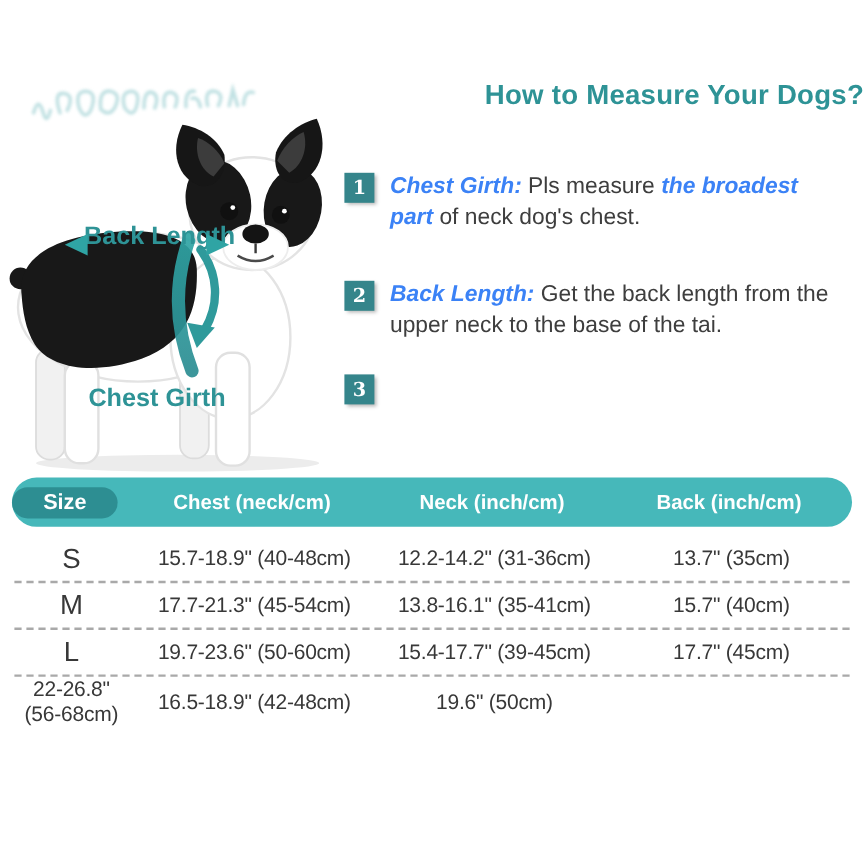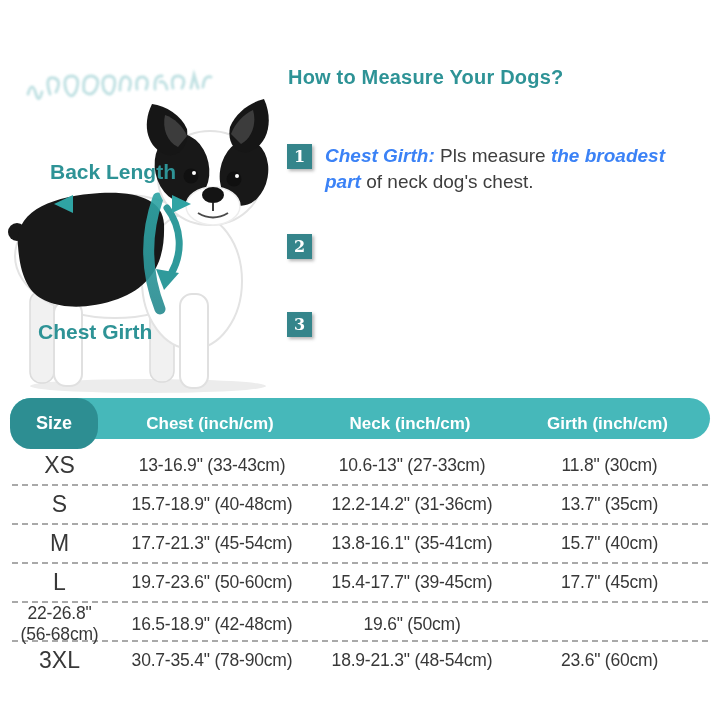--- a/index.html
+++ b/index.html
@@ -10,30 +10,30 @@
     color:#3e3e3e;
   }
   
   .watermark{
     position:absolute;left:22px;top:64px;width:220px;height:48px;
     opacity:.55;filter:blur(1.2px);
   }
   
   .page-title{
     position:absolute;left:288px;top:66px;width:432px;
-    text-align:left;font-size:20px;font-weight:bold;color:#2e9396;
+    text-align:right;font-size:23px;font-weight:bold;color:#2e9396;
     letter-spacing:.2px;
   }
   
   .dog-wrap{position:absolute;left:0;top:96px;width:292px;height:300px;}
   .diagram-label{
     position:absolute;font-weight:bold;color:#2e9396;font-size:21px;
   }
-  .back-length-label{left:50px;top:160px;width:146px;text-align:left;}
-  .chest-girth-label{left:38px;top:320px;width:150px;text-align:left;}
+  .back-length-label{left:50px;top:185px;width:146px;text-align:right;}
+  .chest-girth-label{left:38px;top:320px;width:150px;text-align:right;}
   .back-arrow{position:absolute;left:50px;top:193px;width:145px;height:22px;}
   
   .instr{
     position:absolute;left:287px;width:424px;display:flex;gap:13px;
     font-size:19px;line-height:1.36;align-items:flex-start;
   }
   .instr .txt{width:378px;}
   #instr1{top:143px;}
   #instr2{top:233px;}
   #instr3{top:311px;}
@@ -47,21 +47,21 @@
   .hl{color:#3b82f6;font-weight:bold;font-style:italic;}
   .l2{display:block;margin-top:7px;white-space:pre-wrap;}
   
   .size-table{position:absolute;left:0;top:398px;width:720px;}
   .tbl-grid{display:grid;grid-template-columns:95px 210px 190px 205px;align-items:center;}
   .tbl-head{
     margin:0 10px;height:41px;background:#46b8ba;border-radius:21px;
     color:#fff;font-weight:bold;
   }
   .size-pill{
-    width:88px;height:51px;border-radius:21px;background:#2d8e92;
+    width:88px;height:26px;border-radius:21px;background:#2d8e92;
     display:grid;place-items:center;font-size:18px;
   }
   .col-h{text-align:center;font-size:17px;}
   .tbl-body{margin:8px 12px 0 12px;}
   .tbl-row{height:37px;border-bottom:2px dashed #a9a9a9;text-align:center;color:#383838;}
   .tbl-row:last-child{border-bottom:none;}
   .cell-size{font-size:23px;}
   .cell-val{font-size:17.5px;letter-spacing:-0.2px;}
 </style>
 </head>
@@ -145,40 +145,35 @@
 </div>
 <div class="diagram-label chest-girth-label">Chest Girth</div>
 
 <div class="instr" id="instr1">
   <div class="num-badge">1</div>
   <div class="txt"><span class="hl">Chest Girth:</span><span> Pls measure </span><span class="hl">the broadest part</span><span> of neck dog's chest.</span></div>
 </div>
 
 <div class="instr" id="instr2">
   <div class="num-badge">2</div>
+  <div class="txt"><span class="hl">Back Length:</span><span> Get the back length from the upper neck to the base of the tai.</span></div>
 </div>
 
 <div class="instr" id="instr3">
   <div class="num-badge">3</div>
 </div>
 
 <div class="size-table">
   <div class="tbl-head tbl-grid">
     <div class="size-pill">Size</div>
-    <div class="col-h">Chest (inch/cm)</div>
+    <div class="col-h">Chest (neck/cm)</div>
     <div class="col-h">Neck (inch/cm)</div>
-    <div class="col-h">Girth (inch/cm)</div>
+    <div class="col-h">Back (inch/cm)</div>
   </div>
   <div class="tbl-body">
-    <div class="tbl-row tbl-grid">
-      <div class="cell-size">XS</div>
-      <div class="cell-val">13-16.9" (33-43cm)</div>
-      <div class="cell-val">10.6-13" (27-33cm)</div>
-      <div class="cell-val">11.8" (30cm)</div>
-    </div>
     <div class="tbl-row tbl-grid">
       <div class="cell-size">S</div>
       <div class="cell-val">15.7-18.9" (40-48cm)</div>
       <div class="cell-val">12.2-14.2" (31-36cm)</div>
       <div class="cell-val">13.7" (35cm)</div>
     </div>
     <div class="tbl-row tbl-grid">
       <div class="cell-size">M</div>
       <div class="cell-val">17.7-21.3" (45-54cm)</div>
       <div class="cell-val">13.8-16.1" (35-41cm)</div>
@@ -188,20 +183,14 @@
       <div class="cell-size">L</div>
       <div class="cell-val">19.7-23.6" (50-60cm)</div>
       <div class="cell-val">15.4-17.7" (39-45cm)</div>
       <div class="cell-val">17.7" (45cm)</div>
     </div>
     <div class="tbl-row tbl-grid">
       <div class="cell-val">22-26.8" (56-68cm)</div>
       <div class="cell-val">16.5-18.9" (42-48cm)</div>
       <div class="cell-val">19.6" (50cm)</div>
     </div>
-    <div class="tbl-row tbl-grid">
-      <div class="cell-size">3XL</div>
-      <div class="cell-val">30.7-35.4" (78-90cm)</div>
-      <div class="cell-val">18.9-21.3" (48-54cm)</div>
-      <div class="cell-val">23.6" (60cm)</div>
-    </div>
   </div>
 </div>
 
 </body></html>

